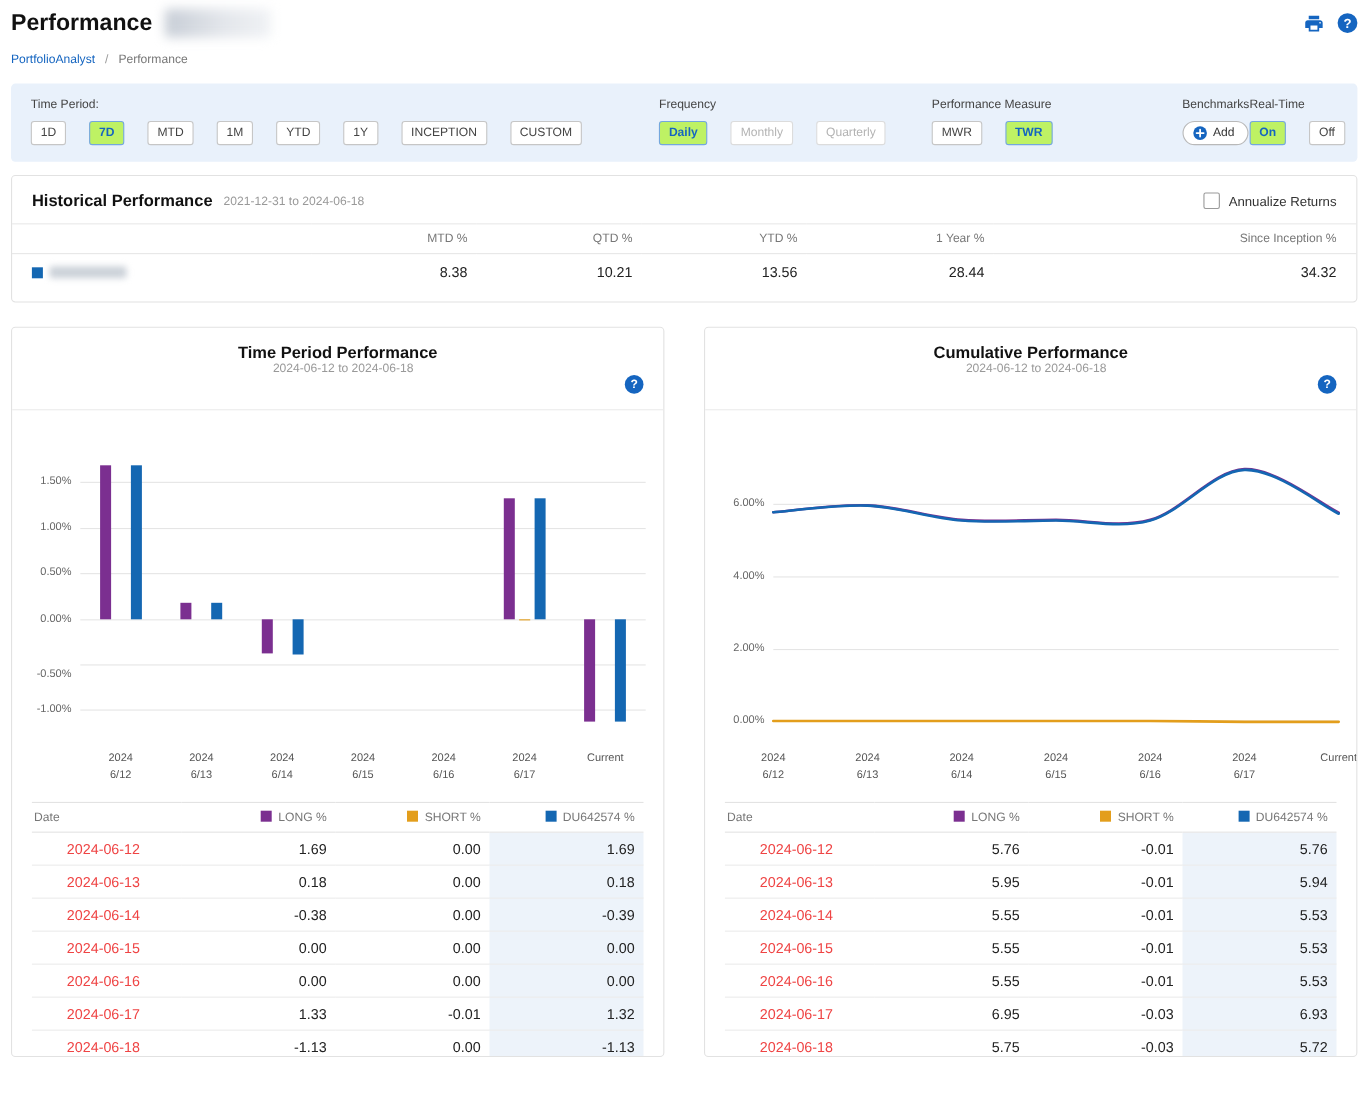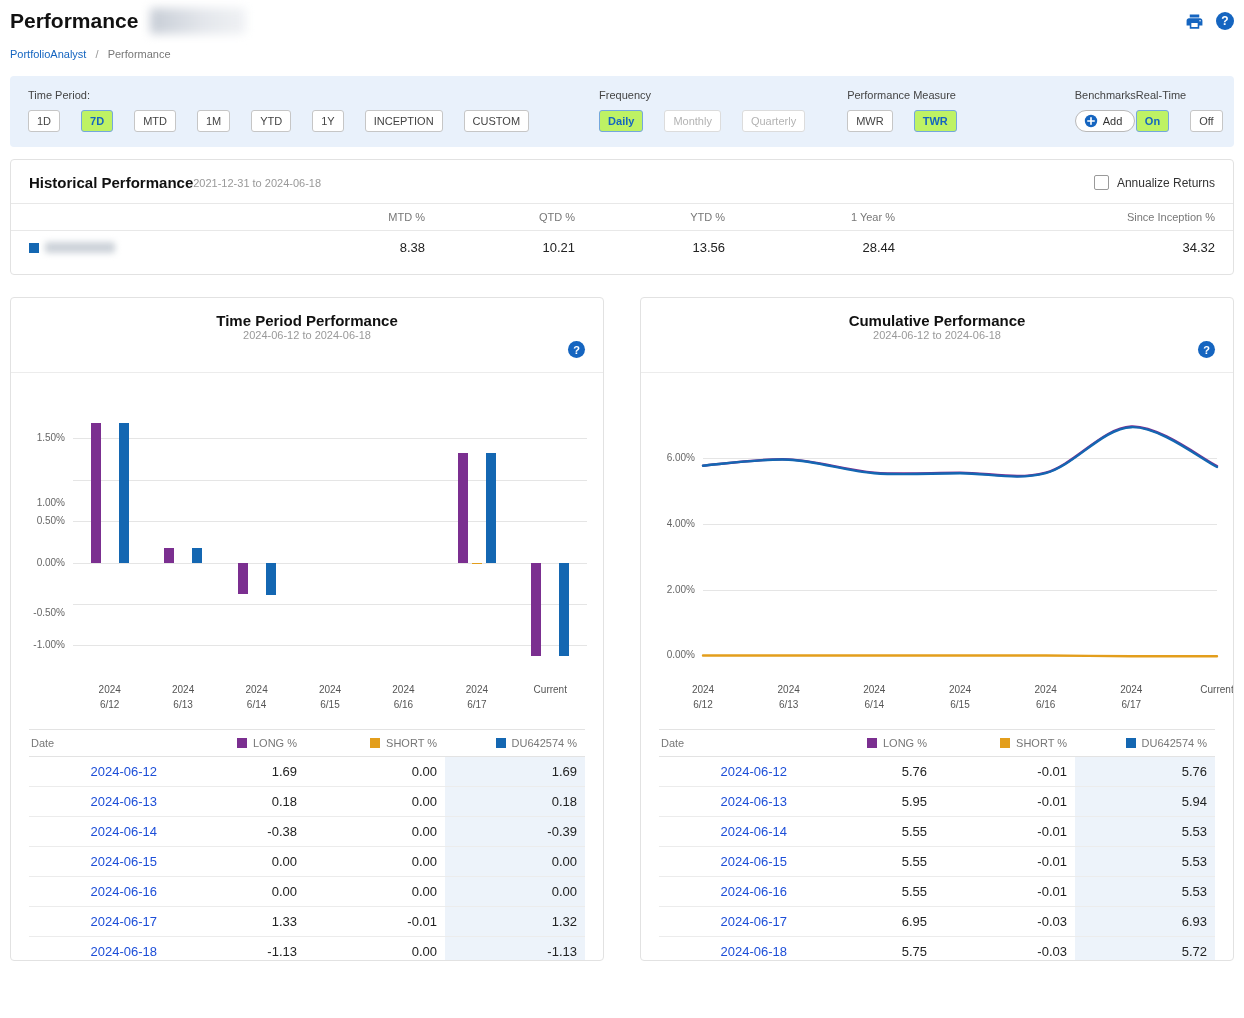--- a/index.html
+++ b/index.html
@@ -35,21 +35,21 @@
   .g-measure{margin-left:42px;}
   .g-bench{margin-left:118px;}
   .g-rt{margin-left:auto;margin-right:12px;}
   .add-btn{display:flex;align-items:center;gap:5px;background:#fff;border:1px solid #b9b9b9;border-radius:12px;
     padding:3px 12px 3px 8px;font-size:11px;color:#333;cursor:pointer;font-family:inherit;}
 
   
   .hist{margin-top:12px;border:1px solid #e2e2e2;border-radius:4px;padding-bottom:10px;}
   .sec-head{display:flex;align-items:center;padding:14px 18px 12px;}
   .sec-head h2,.panel-head h2{font-size:15px;font-weight:700;color:#111;}
-  .range{font-size:11px;color:#999;font-weight:400;text-align:right;}
+  .range{font-size:11px;color:#999;margin-left:10px;font-weight:400;text-align:right;}
   .annualize{margin-left:auto;display:flex;align-items:center;gap:8px;font-size:12px;color:#333;}
   .checkbox{width:15px;height:15px;border:1px solid #9a9a9a;border-radius:2px;background:#fff;display:inline-block;cursor:pointer;}
   table{border-collapse:collapse;width:100%;}
   .hist-table th{font-size:11px;color:#777;font-weight:400;text-align:right;padding:7px 8px;
     border-top:1px solid #e8e8e8;border-bottom:1px solid #e8e8e8;}
   .hist-table th:last-child,.hist-table td:last-child{padding-right:18px;}
   .hist-table th:first-child{text-align:left;padding-left:18px;}
   .hist-table td{font-size:13px;color:#222;text-align:right;padding:9px 8px;}
   .hist-table td:first-child{text-align:left;padding-left:18px;}
   .sq{display:inline-block;width:10px;height:10px;margin-right:6px;vertical-align:-1px;}
@@ -69,21 +69,21 @@
   .xlabel{position:absolute;top:calc(100% + 12px);font-size:10px;color:#555;text-align:center;
     white-space:pre-line;line-height:1.5;}
 
   
   .table-wrap{padding:11px 18px;}
   .ptable th{font-size:11px;color:#777;font-weight:400;text-align:right;padding:7px 8px;
     border-top:1px solid #e3e3e3;border-bottom:1px solid #e3e3e3;white-space:nowrap;}
   .ptable th.date-col{text-align:left;padding-left:2px;}
   .ptable th.legend-col{width:140px;}
   .ptable td{font-size:13px;padding:7px 8px;text-align:right;border-bottom:1px solid #ececec;color:#222;}
-  .ptable td:first-child{text-align:right;color:#1d4ed8;padding-left:2px;}
+  .ptable td:first-child{text-align:center;color:#ef4444;padding-left:2px;}
   .ptable .hl{background:#edf3fa;}
 </style>
 </head>
 <body>
 
 <div class="page">
 
   <div class="header">
     <h1>Performance</h1>
     <div class="blur-title"></div>
@@ -190,21 +190,21 @@
       <div class="panel-head">
         <h2>Time Period Performance</h2>
         <span class="range">2024-06-12 to 2024-06-18</span>
         <span class="help-circle sm">?</span>
       </div>
       <div class="chart-wrap" id="bar-chart">
         <div class="plot">
             <div class="gridline" style="top: 23.2px;"></div>
             <div class="ytick" style="top: 17.2px;">1.50%</div>
             <div class="gridline" style="top: 64.6px;"></div>
-            <div class="ytick" style="top: 58.6px; margin-top: 23px;">1.00%</div>
+            <div class="ytick" style="top: 58.6px;">1.00%</div>
             <div class="gridline" style="top: 106px;"></div>
             <div class="ytick" style="top: 100px;">0.50%</div>
             <div class="gridline" style="top: 147.4px;"></div>
             <div class="ytick" style="top: 141.4px;">0.00%</div>
             <div class="gridline" style="top: 188.8px;"></div>
             <div class="ytick" style="top: 192px;">-0.50%</div>
             <div class="gridline" style="top: 230.2px;"></div>
             <div class="ytick" style="top: 224.2px;">-1.00%</div>
             <div class="bar" style="background: rgb(123, 47, 144); left: 17.7px; width: 10px; top: 7.5px; height: 139.9px;"></div>
             <div class="bar" style="background: rgb(123, 47, 144); left: 91.1px; width: 10px; top: 132.5px; height: 14.9px;"></div>

